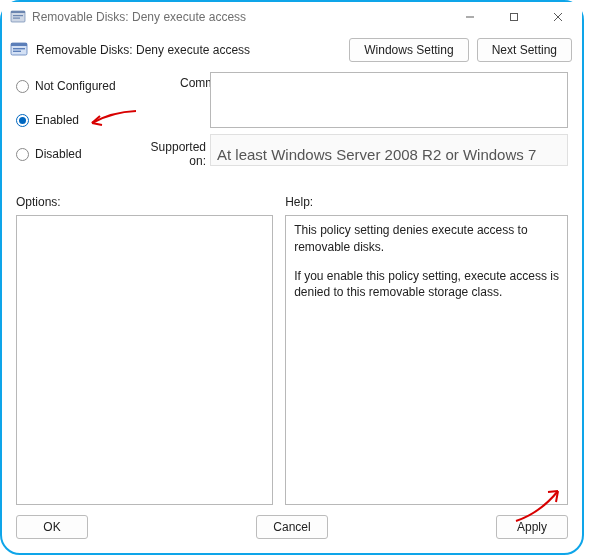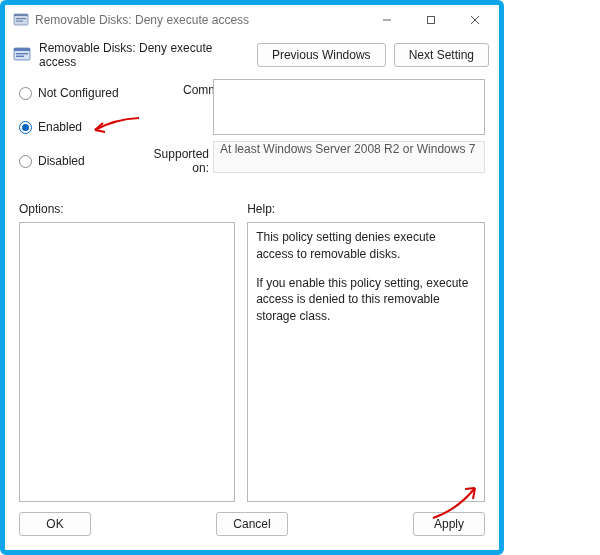--- a/index.html
+++ b/index.html
@@ -7,24 +7,24 @@
   body {
     font-family: "Segoe UI", Tahoma, sans-serif;
     font-size: 12px;
     color: #1a1a1a;
     background: #fff;
     width: 600px;
     height: 555px;
     overflow: hidden;
   }
   .window {
-    width: 504px;
+    width: 584px;
     height: 555px;
-    border: 5px solid #0ea5e9;
-    border-radius: 6px;
+    border: 2px solid #0ea5e9;
+    border-radius: 20px;
     display: flex;
     flex-direction: column;
     background: #fff;
   }
   
   .titlebar {
     height: 30px;
     display: flex;
     align-items: center;
     padding: 0 2px 0 8px;
@@ -130,23 +130,23 @@
     resize: none;
     font: inherit;
     padding: 2px 4px;
     overflow-y: scroll;
   }
   .supported-box {
     grid-column: 3;
     height: 32px;
     border: 1px solid #e0e0e0;
     background: #fafafa;
-    padding: 0 6px;
+    padding: 11px 6px;
     color: #555;
-    font-size: 12px;
+    font-size: 15px;
     overflow-y: scroll;
     display: flex;
     align-items: flex-start;
   }
   
   .arrow {
     position: absolute;
     pointer-events: none;
     color: #d80000;
   }
@@ -236,21 +236,21 @@
     <span class="policy-icon">
       <svg width="18" height="18" viewBox="0 0 18 18">
         <rect x="1" y="2" width="16" height="12" rx="1.5" fill="#d4e1f5" stroke="#5c7fb9" stroke-width="0.8"></rect>
         <rect x="1" y="2" width="16" height="3" fill="#5c7fb9"></rect>
         <rect x="3" y="7" width="12" height="1.4" fill="#5c7fb9"></rect>
         <rect x="3" y="9.6" width="8" height="1.4" fill="#5c7fb9"></rect>
       </svg>
     </span>
     <span class="policy-title">Removable Disks: Deny execute access</span>
     <div class="nav-btns">
-      <button class="btn">Previous Windows</button>
+      <button class="btn">Windows Setting</button>
       <button class="btn">Next Setting</button>
     </div>
   </div>
 
   <div class="config-grid">
 
     <div class="radios">
       <div class="radio-row">
         <span class="radio"></span>
         <span>Not Configured</span>

